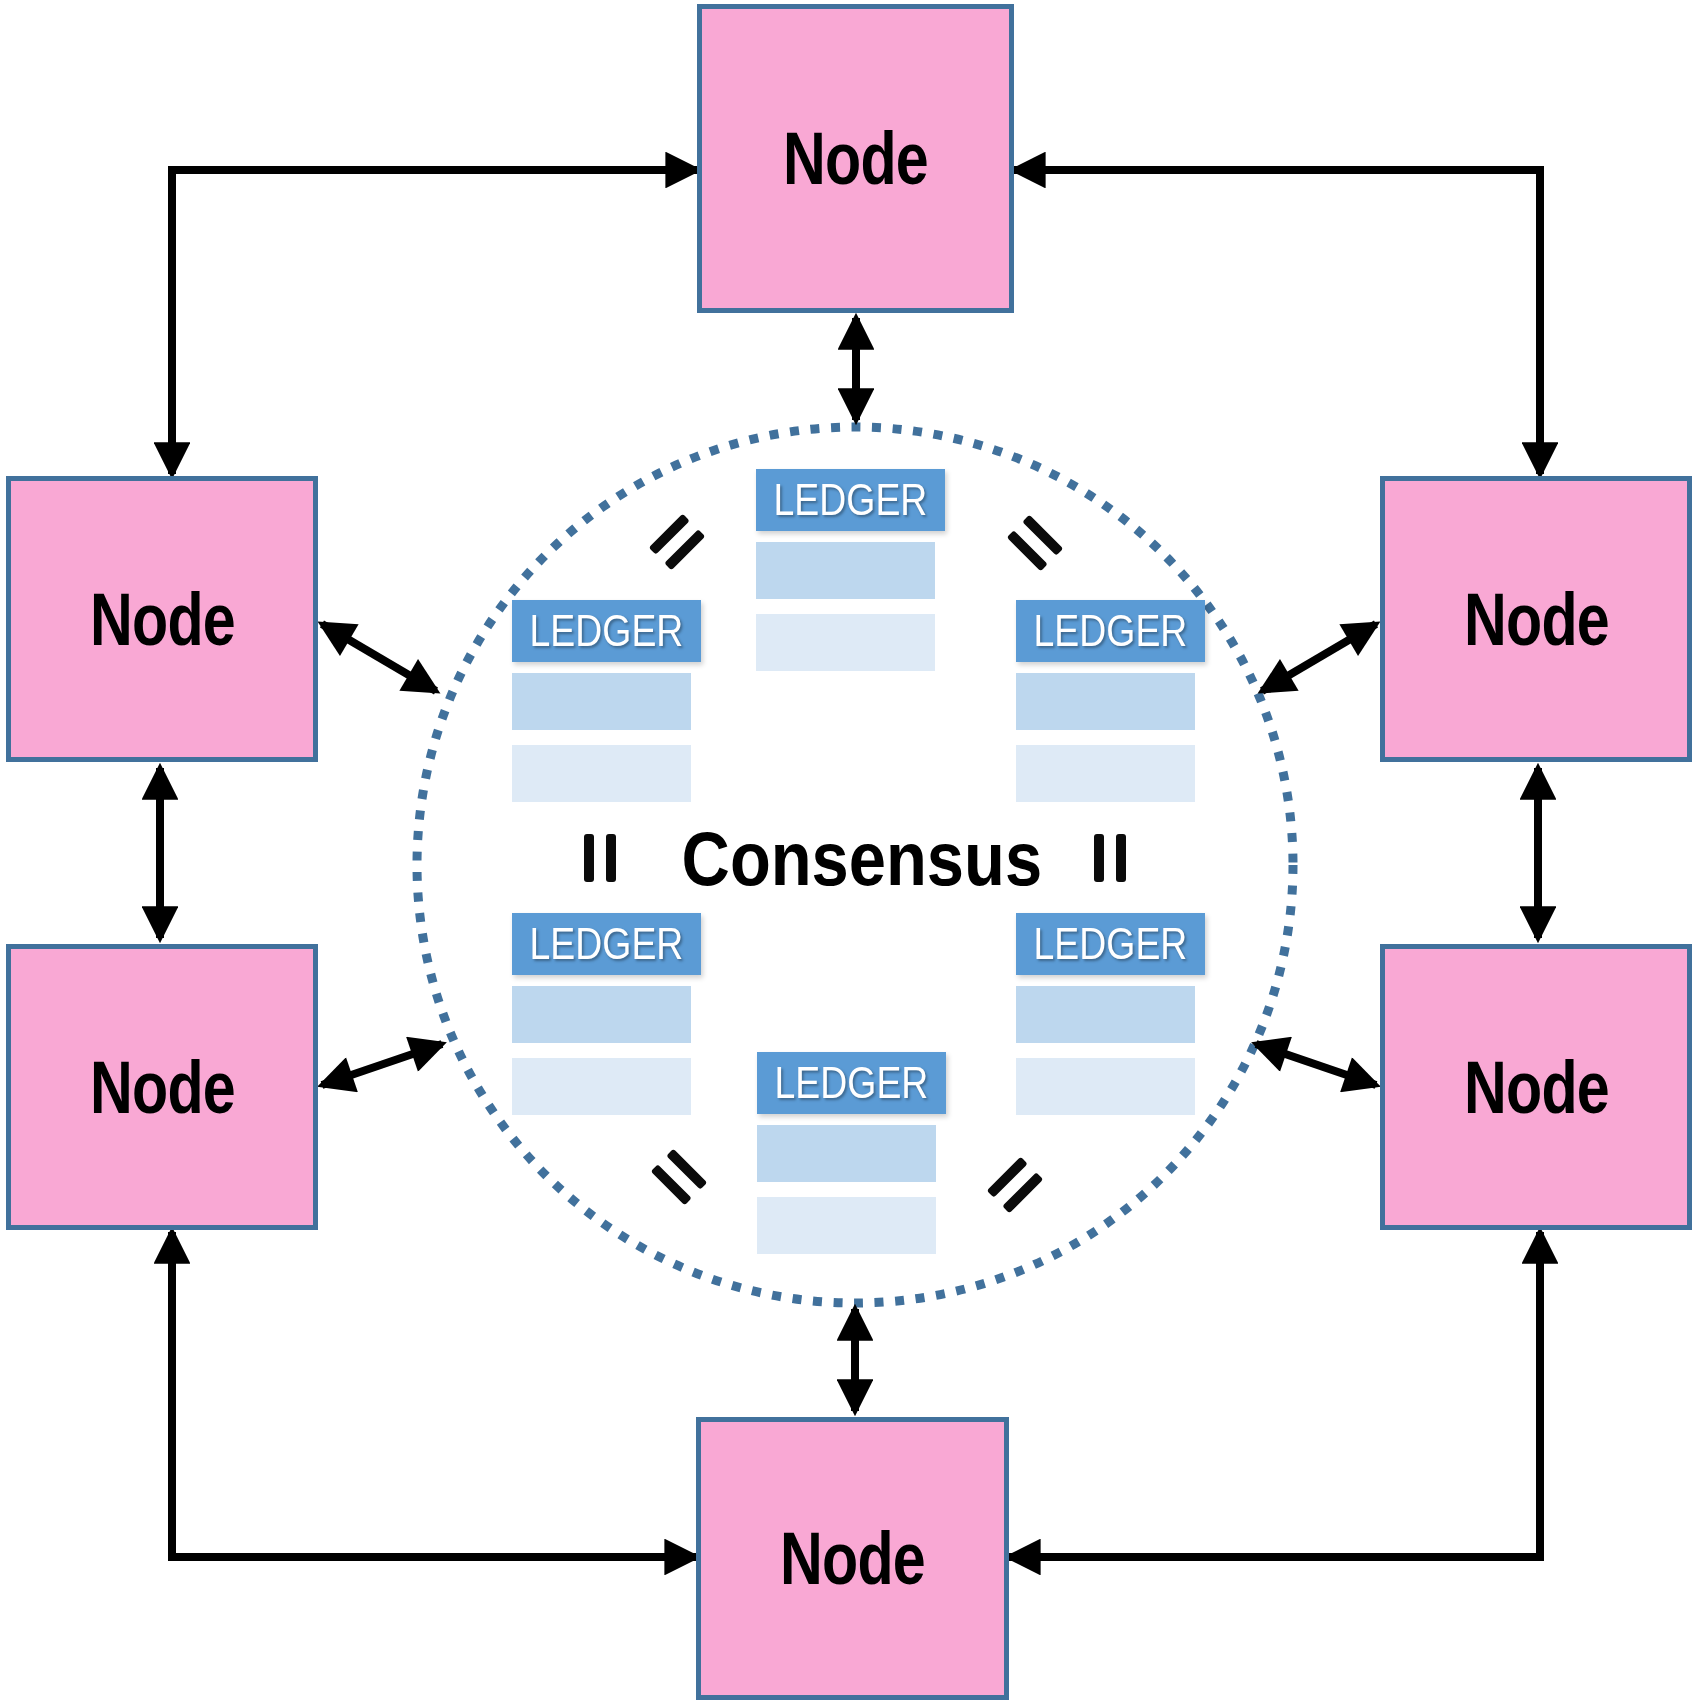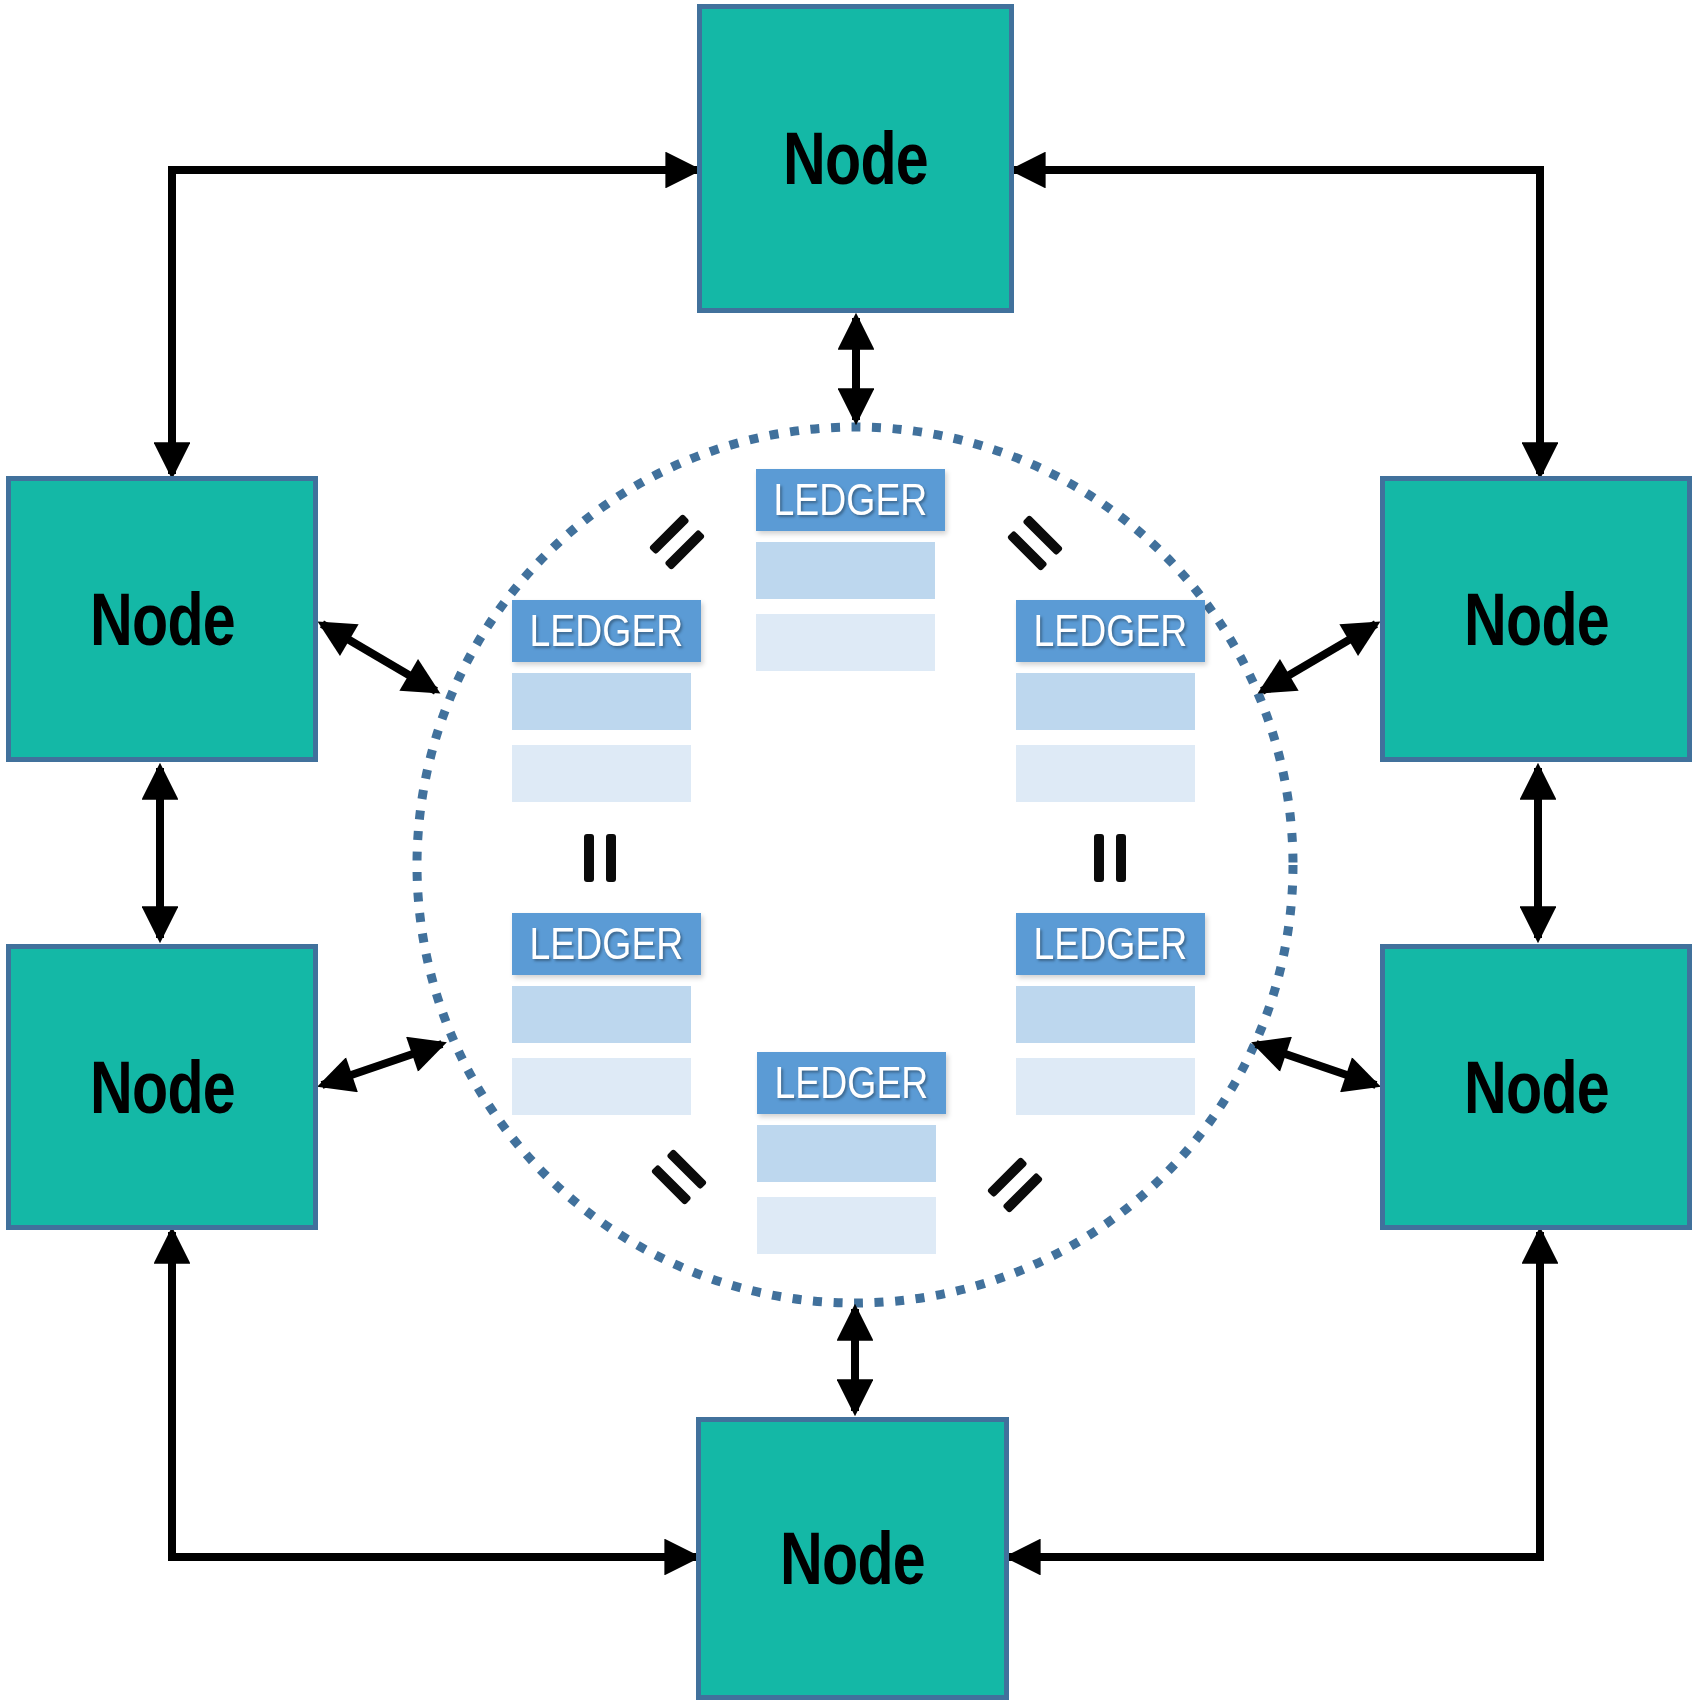--- a/index.html
+++ b/index.html
@@ -9,21 +9,21 @@
     background:#ffffff;
     font-family:"Liberation Sans", sans-serif;
     overflow:hidden;
   }
   #connectors{position:absolute;left:0;top:0;width:1698px;height:1706px;}
   .conn{stroke:#000000;stroke-width:8;fill:none;}
   .dotring{fill:none;stroke:#41719c;stroke-width:9;stroke-dasharray:9 11.6;}
 
   .node-box{
     position:absolute;
-    background:#14b8a6;
+    background:#f9a8d4;
     border:5px solid #41719c;
     display:flex;align-items:center;justify-content:center;
     box-sizing:border-box;
   }
   .node-label{
     font-weight:700;
     font-size:74px;
     color:#000000;
     transform:scaleX(0.8);
     display:inline-block;
@@ -182,14 +182,17 @@
   </div>
   <div class="eq" style="left:679px;top:1177px;transform:translate(-50%,-50%) rotate(45deg);">
     <span class="bar"></span>
     <span class="bar"></span>
   </div>
   <div class="eq" style="left:1015px;top:1185px;transform:translate(-50%,-50%) rotate(-45deg);">
     <span class="bar"></span>
     <span class="bar"></span>
   </div>
 
+  <div class="consensus">
+    <span>Consensus</span>
+  </div>
 
 </div>
 
 </body></html>

